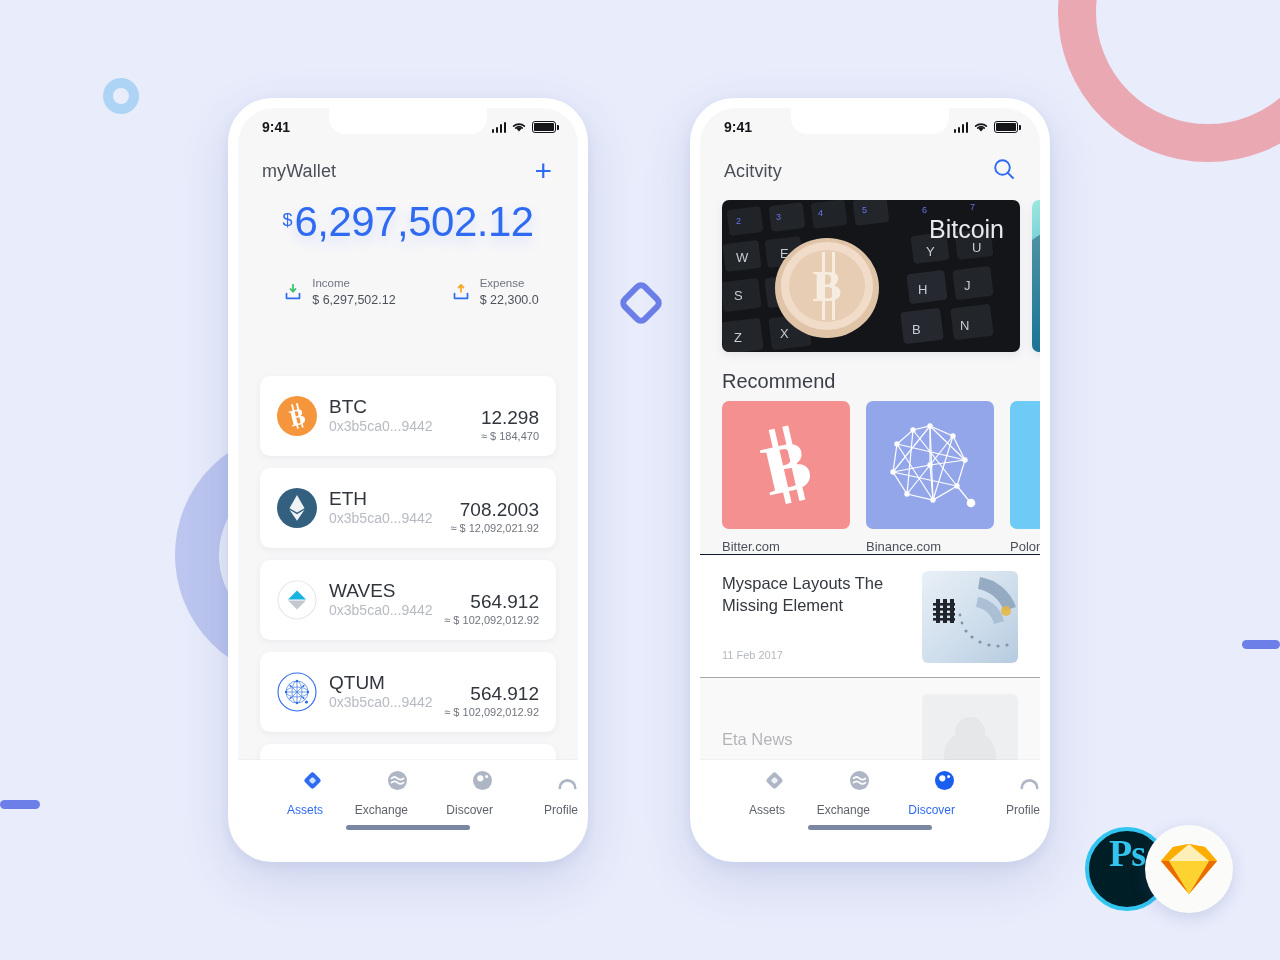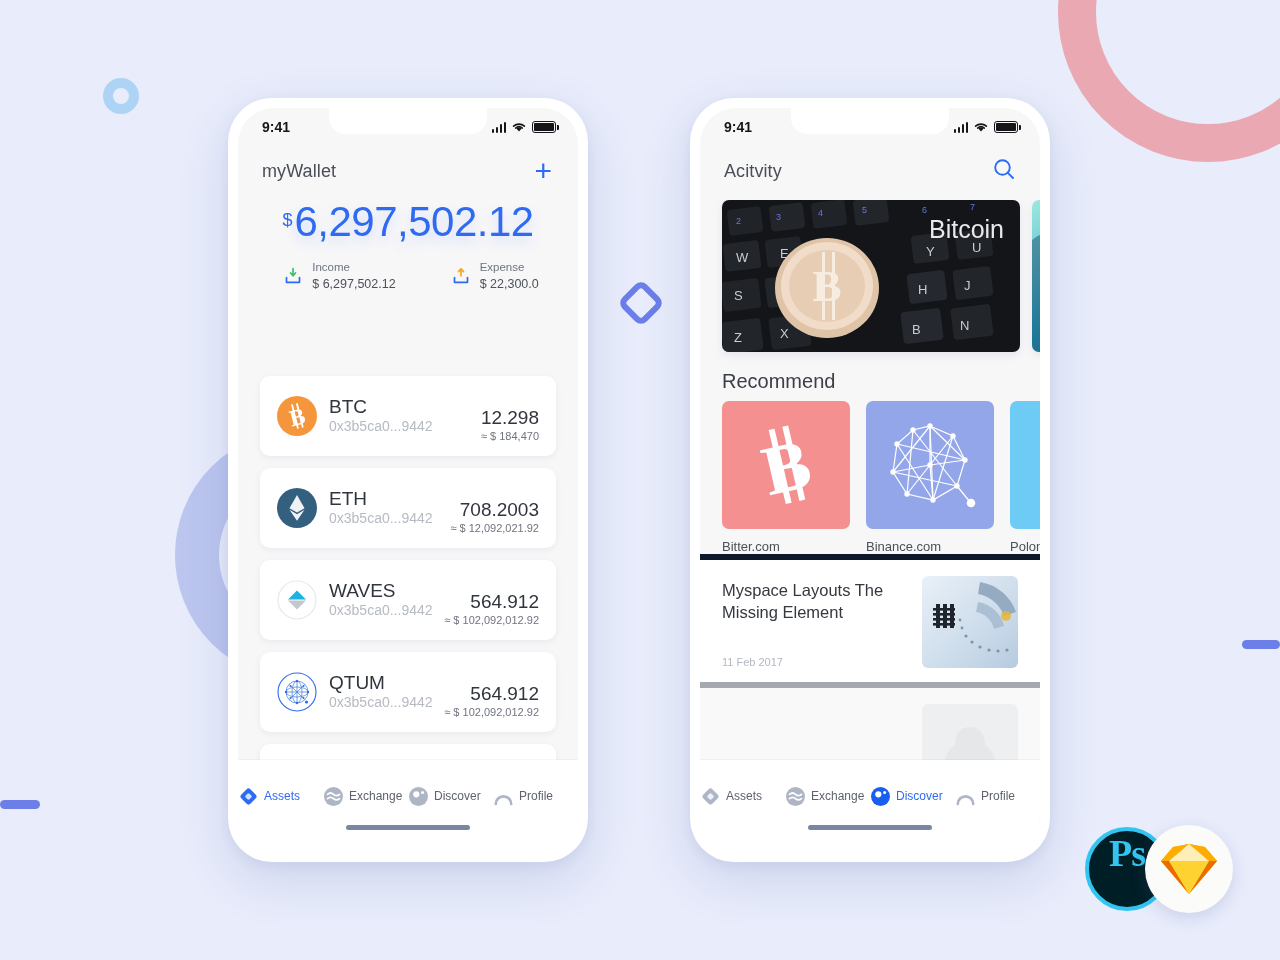--- a/index.html
+++ b/index.html
@@ -109,21 +109,21 @@
     font-size: 18px; color: #2f6bf2; font-weight: 500;
     margin-top: 10px; margin-right: 2px;
   }
   .bal-amt {
     font-size: 42px; color: #2f6bf2; font-weight: 500; letter-spacing: -.5px;
     text-shadow: 0 6px 12px rgba(47,107,242,0.18);
     line-height: 1.05;
   }
   .io-row {
     display: flex; justify-content: center; gap: 55px;
-    margin-top: 16px; padding-left: 6px;
+    margin-top: 32px; padding-left: 6px;
   }
   .io-item { display: flex; align-items: center; gap: 9px; }
   .io-icon { width: 20px; height: 20px; position: relative; flex: none; }
   .io-txt { text-align: left; }
   .io-label { font-size: 11.5px; color: #6f7480; line-height: 1.35; }
   .io-val   { font-size: 12.5px; color: #4c515a; line-height: 1.35; }
 
   
   .asset-list { position: absolute; top: 268px; left: 0; right: 0; bottom: 0; padding: 0 22px; }
   .asset-card {
@@ -140,42 +140,42 @@
   .asset-qty { font-size: 19px; color: #31353d; line-height: 1.15; margin-top: 20px; }
   .asset-usd { font-size: 11px; color: #6f747e; line-height: 1.4; }
 
   
   .tabbar {
     position: absolute; left: 0; right: 0; bottom: 0; height: 92px;
     background: #ffffff; z-index: 4;
     box-shadow: 0 -1px 0 rgba(0,0,0,0.03);
   }
   .tabs { display: flex; height: 62px; padding-top: 10px; }
-  .tab { flex: 1; display: flex; align-items: center; gap: 5px; cursor: pointer; }
+  .tab { flex: 1; display: flex; flex-direction: column; align-items: flex-end; gap: 12px; cursor: pointer; }
   .tab-ico { width: 21px; height: 21px; }
   .tab-label { font-size: 12px; color: #5d626c; }
   .tab.active .tab-label { color: #2f6bf2; }
   .home-ind {
     position: absolute; left: 50%; transform: translateX(-50%);
     bottom: 22px; width: 124px; height: 5px; border-radius: 3px; background: #7b86a2;
   }
 
   
   .disc-body { position: absolute; top: 92px; left: 0; right: 0; bottom: 0; overflow: hidden; }
   .carousel { display: flex; gap: 12px; padding-left: 22px; }
   .slide {
     width: 298px; height: 152px; flex: none; border-radius: 7px; overflow: hidden;
     box-shadow: 0 3px 8px rgba(120,130,160,0.14); position: relative;
   }
   .sec-title { font-size: 20px; color: #3a3e46; padding: 18px 0 8px 22px; }
   .rec-row { display: flex; gap: 16px; padding-left: 22px; }
   .rec-item { width: 128px; flex: none; }
   .rec-tile { width: 128px; height: 128px; border-radius: 7px; display: flex; align-items: center; justify-content: center; }
   .rec-name { font-size: 13px; color: #4a4f58; margin-top: 10px; white-space: nowrap; }
-  .news-row { display: flex; align-items: flex-end; padding: 16px 22px 14px 22px; background: #fff; border-top: 6px solid #0f172a; }
+  .news-row { display: flex; align-items: center; padding: 16px 22px 14px 22px; background: #fff; border-top: 1px solid #0f172a; }
   .news-txt { flex: 1; padding-right: 14px; }
   .news-title { font-size: 16.5px; color: #34383f; line-height: 1.32; }
   .news-date { font-size: 11px; color: #b4b8c0; margin-top: 32px; }
   .news-thumb { width: 96px; height: 92px; border-radius: 6px; flex: none; overflow: hidden; }
   .faded { opacity: .35; }
 
   
   .badge { position: absolute; border-radius: 50%; }
   #ps-badge {
     left: 1085px; top: 827px; width: 84px; height: 84px;

